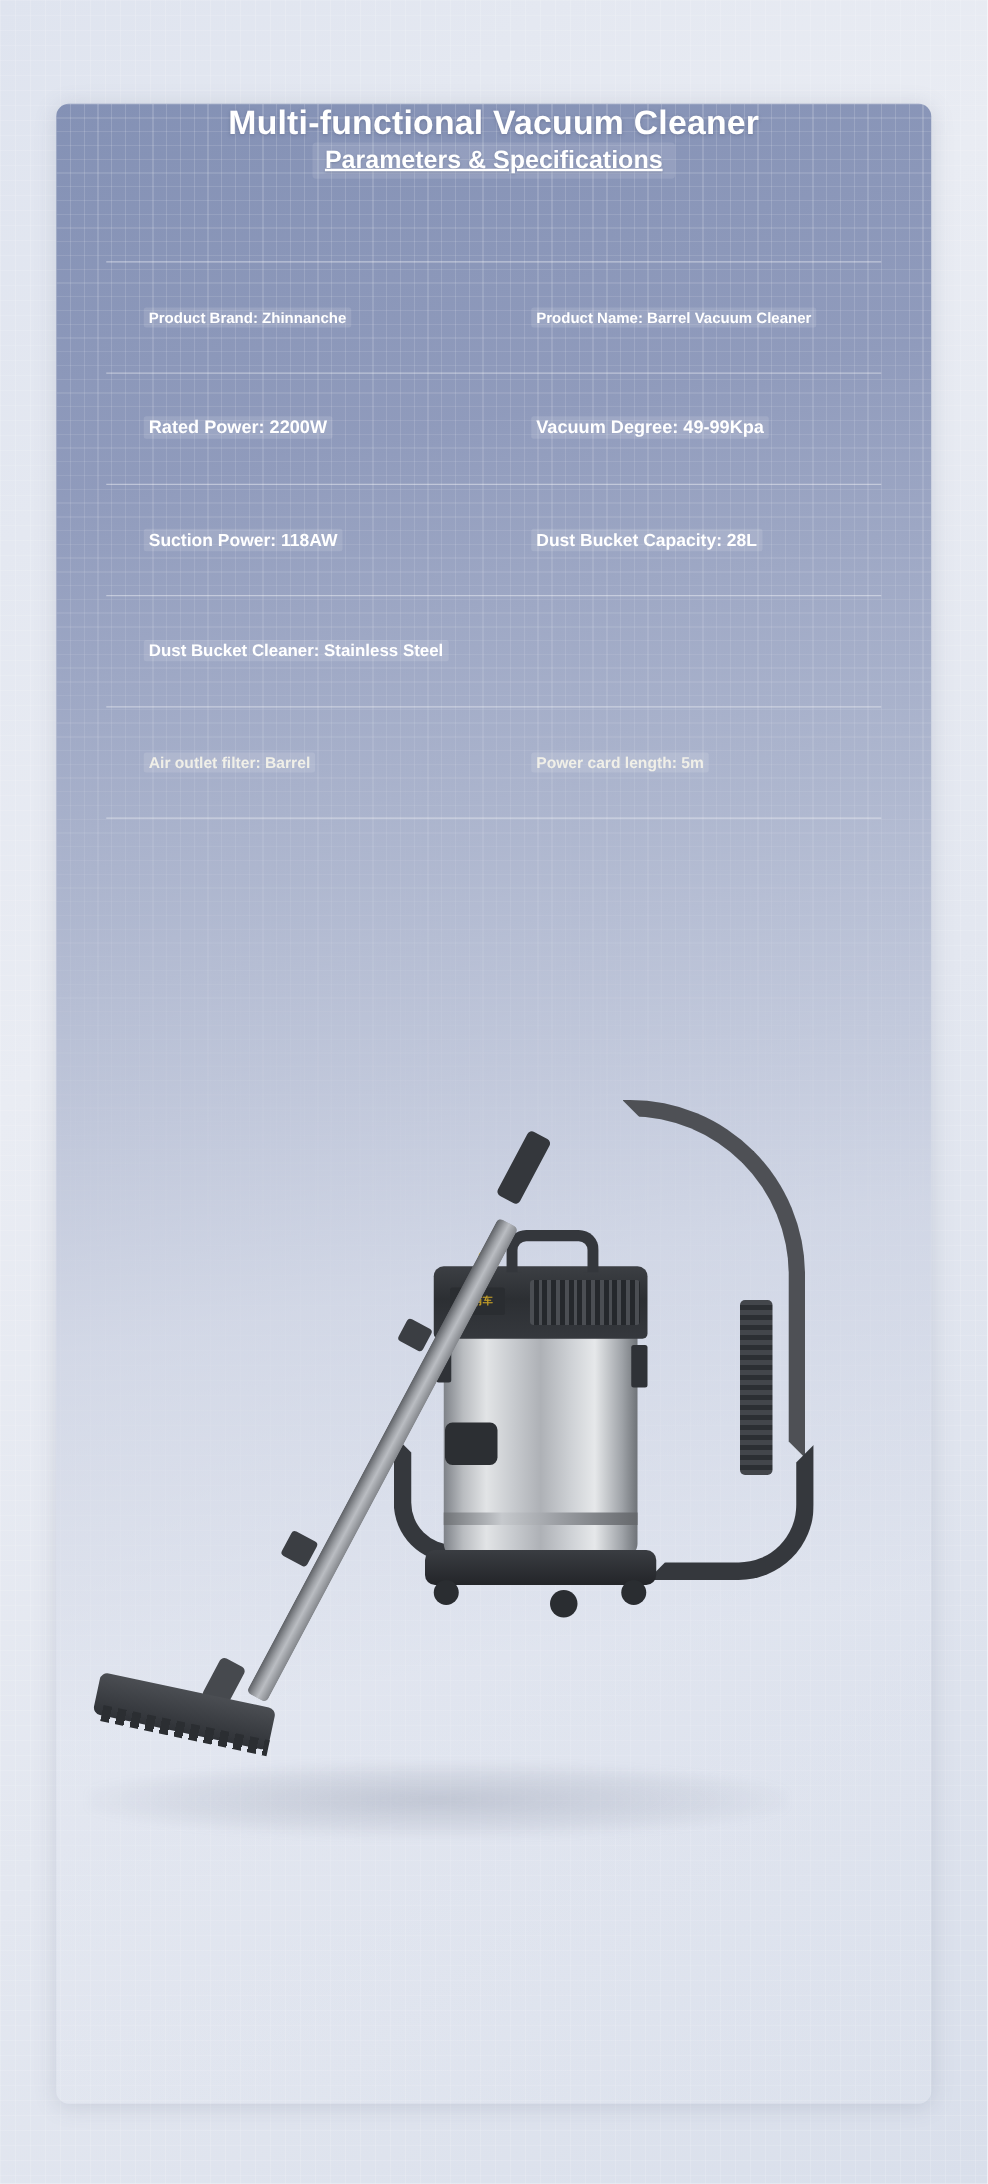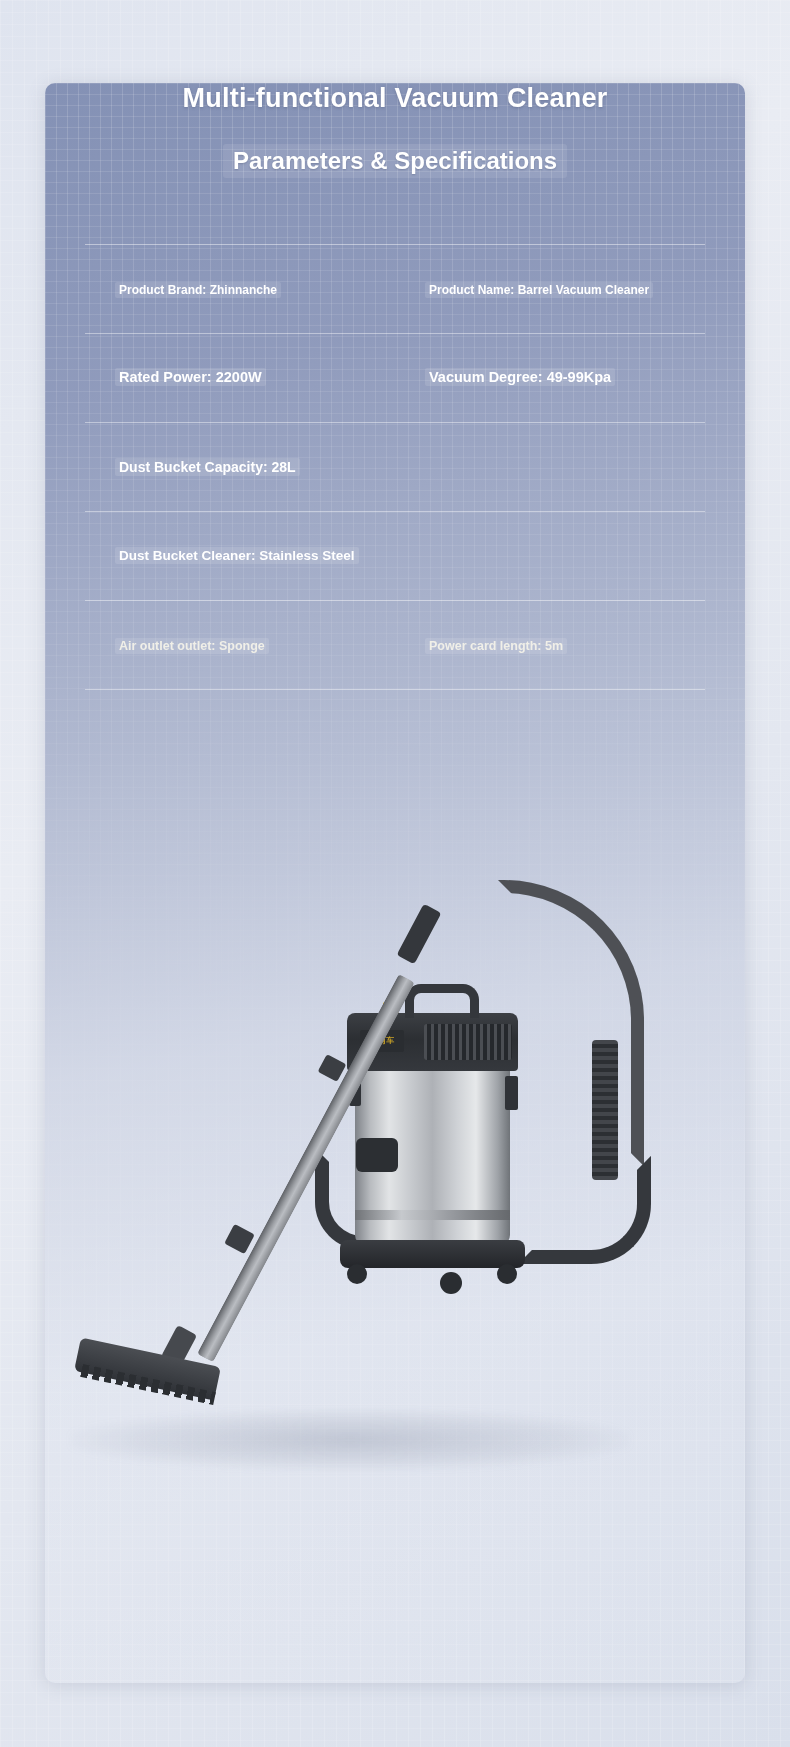--- a/index.html
+++ b/index.html
@@ -64,28 +64,28 @@
     font-size: 27px;
     font-weight: bold;
     color: #ffffff;
     letter-spacing: 0.2px;
     text-shadow: 0 1px 3px rgba(60,70,100,0.35);
     margin: 0;
   }
 
   .subtitle {
     display: inline-block;
-    margin-top: 30px;
-    font-size: 24px;
+    font-size: 20px;
     font-weight: bold;
     color: #ffffff;
     background: rgba(255,255,255,0.10);
     padding: 3px 10px;
     border-radius: 3px;
     text-shadow: 0 1px 2px rgba(60,70,100,0.3);
+    text-decoration: underline;
   }
 
   .section-title {
     margin-top: 45px;
     font-size: 20px;
     font-weight: bold;
     color: #ffffff;
     text-shadow: 0 1px 2px rgba(60,70,100,0.28);
   }
 
@@ -387,27 +387,28 @@
   <div class="spec-table">
     <div class="spec-row row-0">
       <div class="spec-cell"><span>Product Brand: Zhinnanche</span></div>
       <div class="spec-cell"><span>Product Name: Barrel Vacuum Cleaner</span></div>
     </div>
     <div class="spec-row row-1">
       <div class="spec-cell"><span>Rated Power: 2200W</span></div>
       <div class="spec-cell"><span>Vacuum Degree: 49-99Kpa</span></div>
     </div>
     <div class="spec-row row-2">
+      <div class="spec-cell"><span>Suction Power: 118AW</span></div>
       <div class="spec-cell"><span>Dust Bucket Capacity: 28L</span></div>
     </div>
     <div class="spec-row row-3">
       <div class="spec-cell"><span>Dust Bucket Cleaner: Stainless Steel</span></div>
     </div>
     <div class="spec-row row-4">
-      <div class="spec-cell"><span>Air outlet outlet: Sponge</span></div>
+      <div class="spec-cell"><span>Air outlet filter: Barrel</span></div>
       <div class="spec-cell"><span>Power card length: 5m</span></div>
     </div>
   </div>
 </div>
 
 <div class="product-stage">
   <div class="shadow-pad"></div>
 
   <div class="vac hose"></div>
   <div class="vac hose-ribs"></div>

